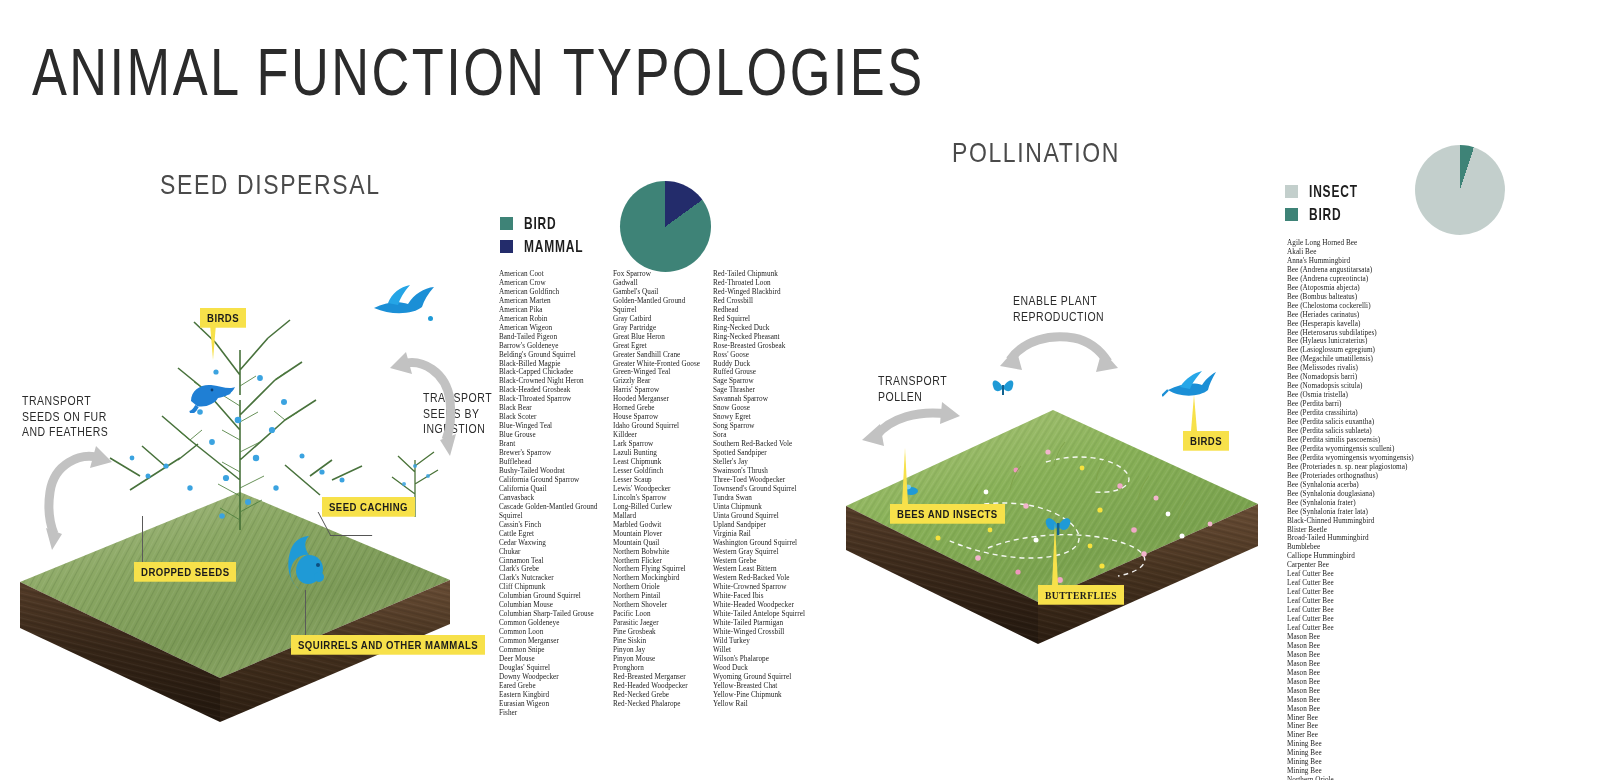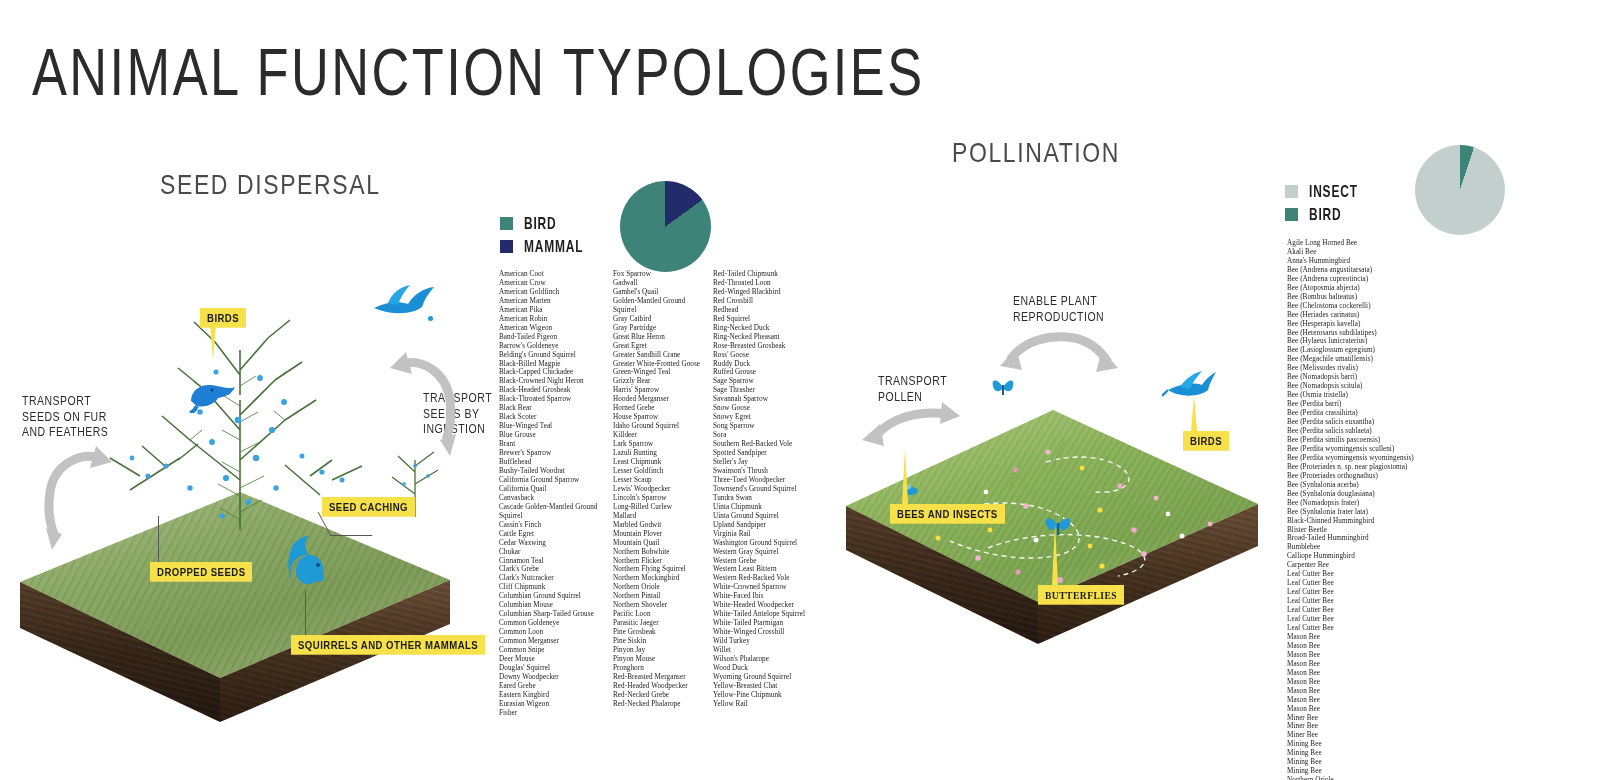--- a/index.html
+++ b/index.html
@@ -246,21 +246,21 @@
                     border-top:36px solid #f7e14a;"></div>
       </div>
 
       <div style="position:absolute;left:312px;top:235px;">
         <div class="tag" style="position:relative;">SEED CACHING</div>
         <div style="position:absolute;left:2px;top:15px;width:42px;height:24px;
                     border-left:1px solid #555;border-bottom:1px solid #555;
                     transform:skewX(28deg);"></div>
       </div>
 
-      <div style="position:absolute;left:140px;top:300px;">
+      <div style="position:absolute;left:124px;top:300px;">
         <div class="tag" style="position:relative;">DROPPED SEEDS</div>
         <div style="position:absolute;left:8px;top:-46px;width:1px;height:46px;background:#5a5a5a;"></div>
       </div>
 
       <div style="position:absolute;left:281px;top:373px;">
         <div class="tag" style="position:relative;">SQUIRRELS AND OTHER MAMMALS</div>
         <div style="position:absolute;left:14px;top:-45px;width:1px;height:45px;background:#5a5a5a;"></div>
       </div>
 
       <div class="arrow-label" style="left:12px;top:131px;">
@@ -633,21 +633,21 @@
           <div>Bee (Perdita crassihirta)</div>
           <div>Bee (Perdita salicis euxantha)</div>
           <div>Bee (Perdita salicis sublaeta)</div>
           <div>Bee (Perdita similis pascoensis)</div>
           <div>Bee (Perdita wyomingensis sculleni)</div>
           <div>Bee (Perdita wyomingensis wyomingensis)</div>
           <div>Bee (Proteriades n. sp. near plagiostoma)</div>
           <div>Bee (Proteriades orthognathus)</div>
           <div>Bee (Synhalonia acerba)</div>
           <div>Bee (Synhalonia douglasiana)</div>
-          <div>Bee (Nomadopsis frater)</div>
+          <div>Bee (Synhalonia frater)</div>
           <div>Bee (Synhalonia frater lata)</div>
           <div>Black-Chinned Hummingbird</div>
           <div>Blister Beetle</div>
           <div>Broad-Tailed Hummingbird</div>
           <div>Bumblebee</div>
         </div>
       <div class="species-col" id="po-c1">
           <div>Calliope Hummingbird</div>
           <div>Carpenter Bee</div>
           <div>Leaf Cutter Bee</div>

